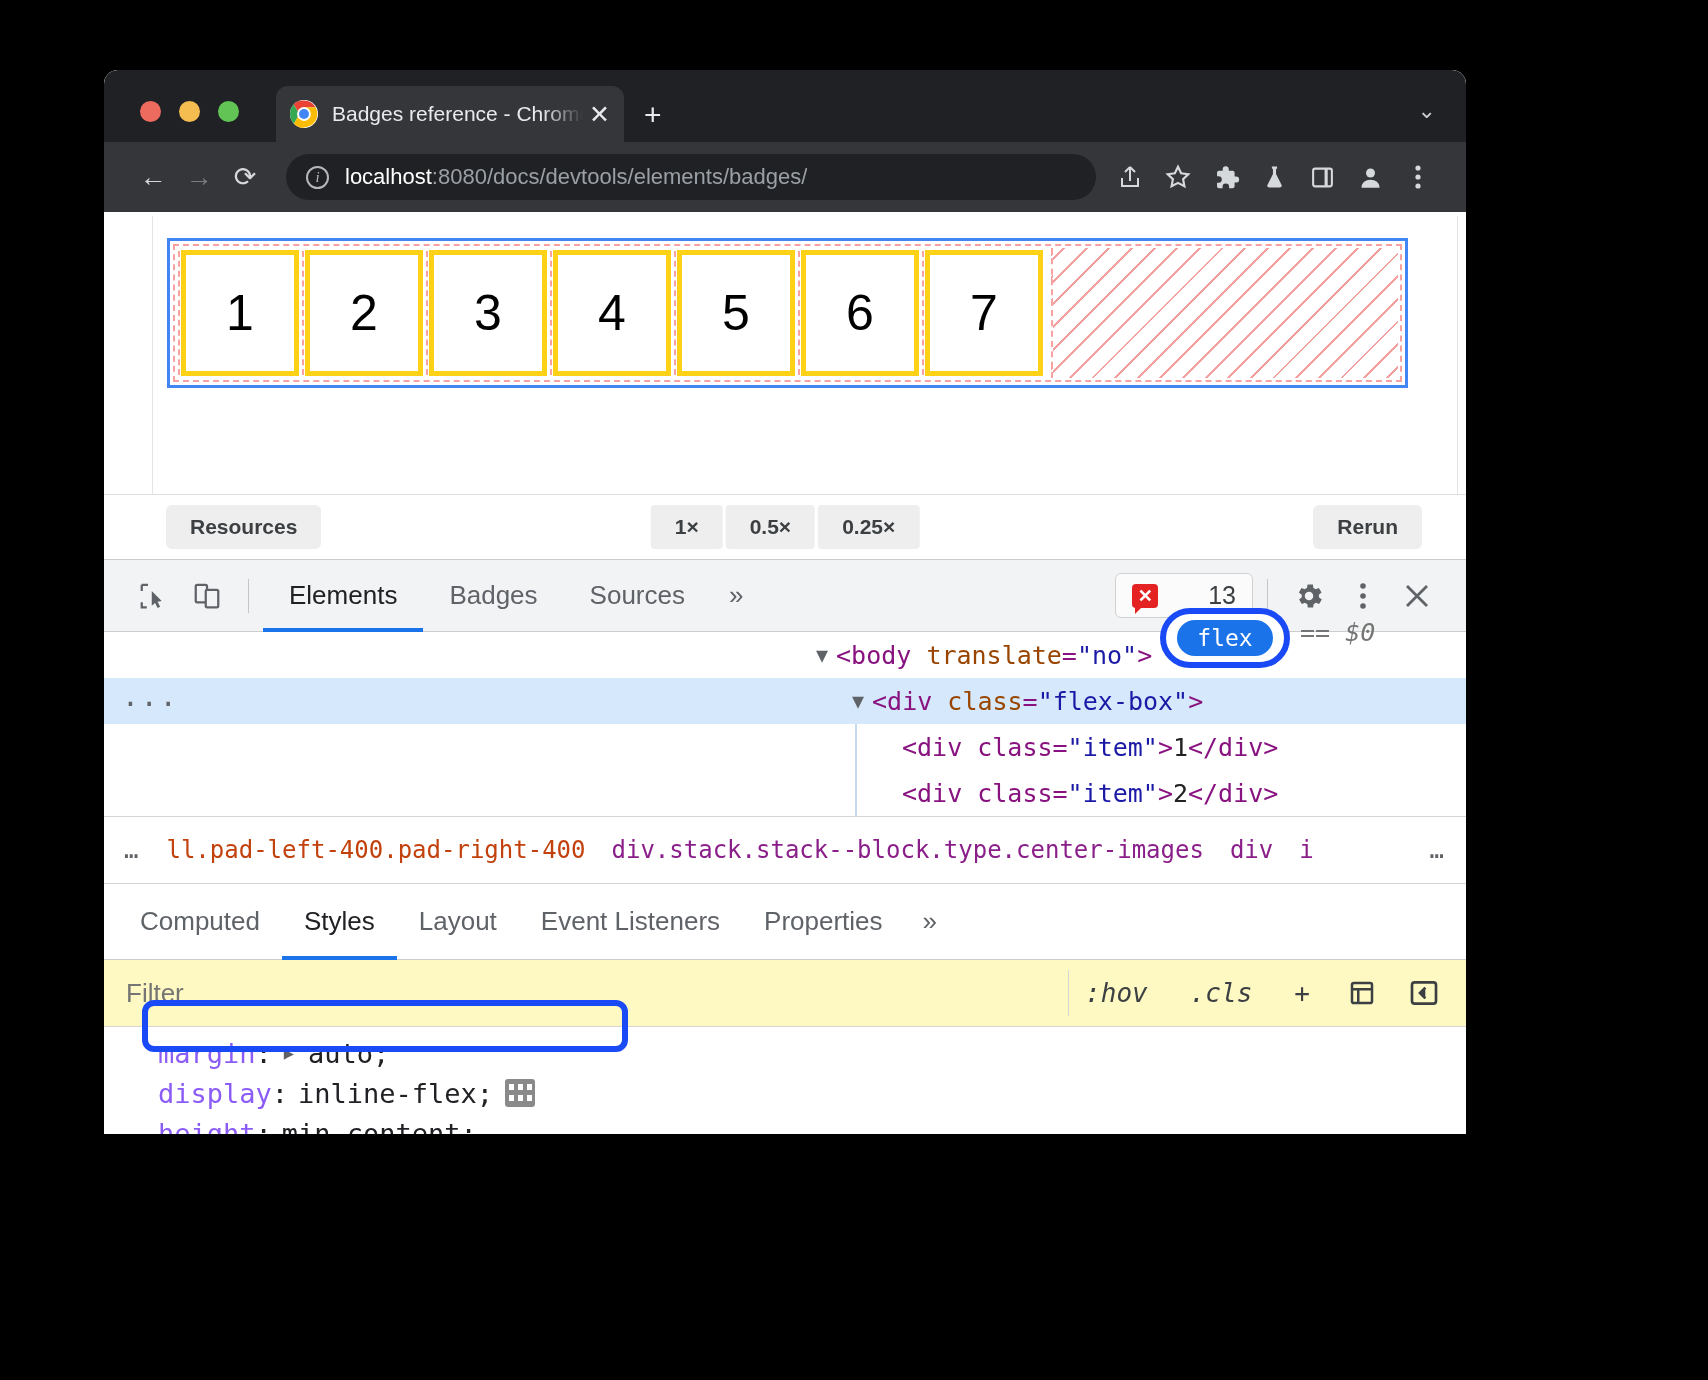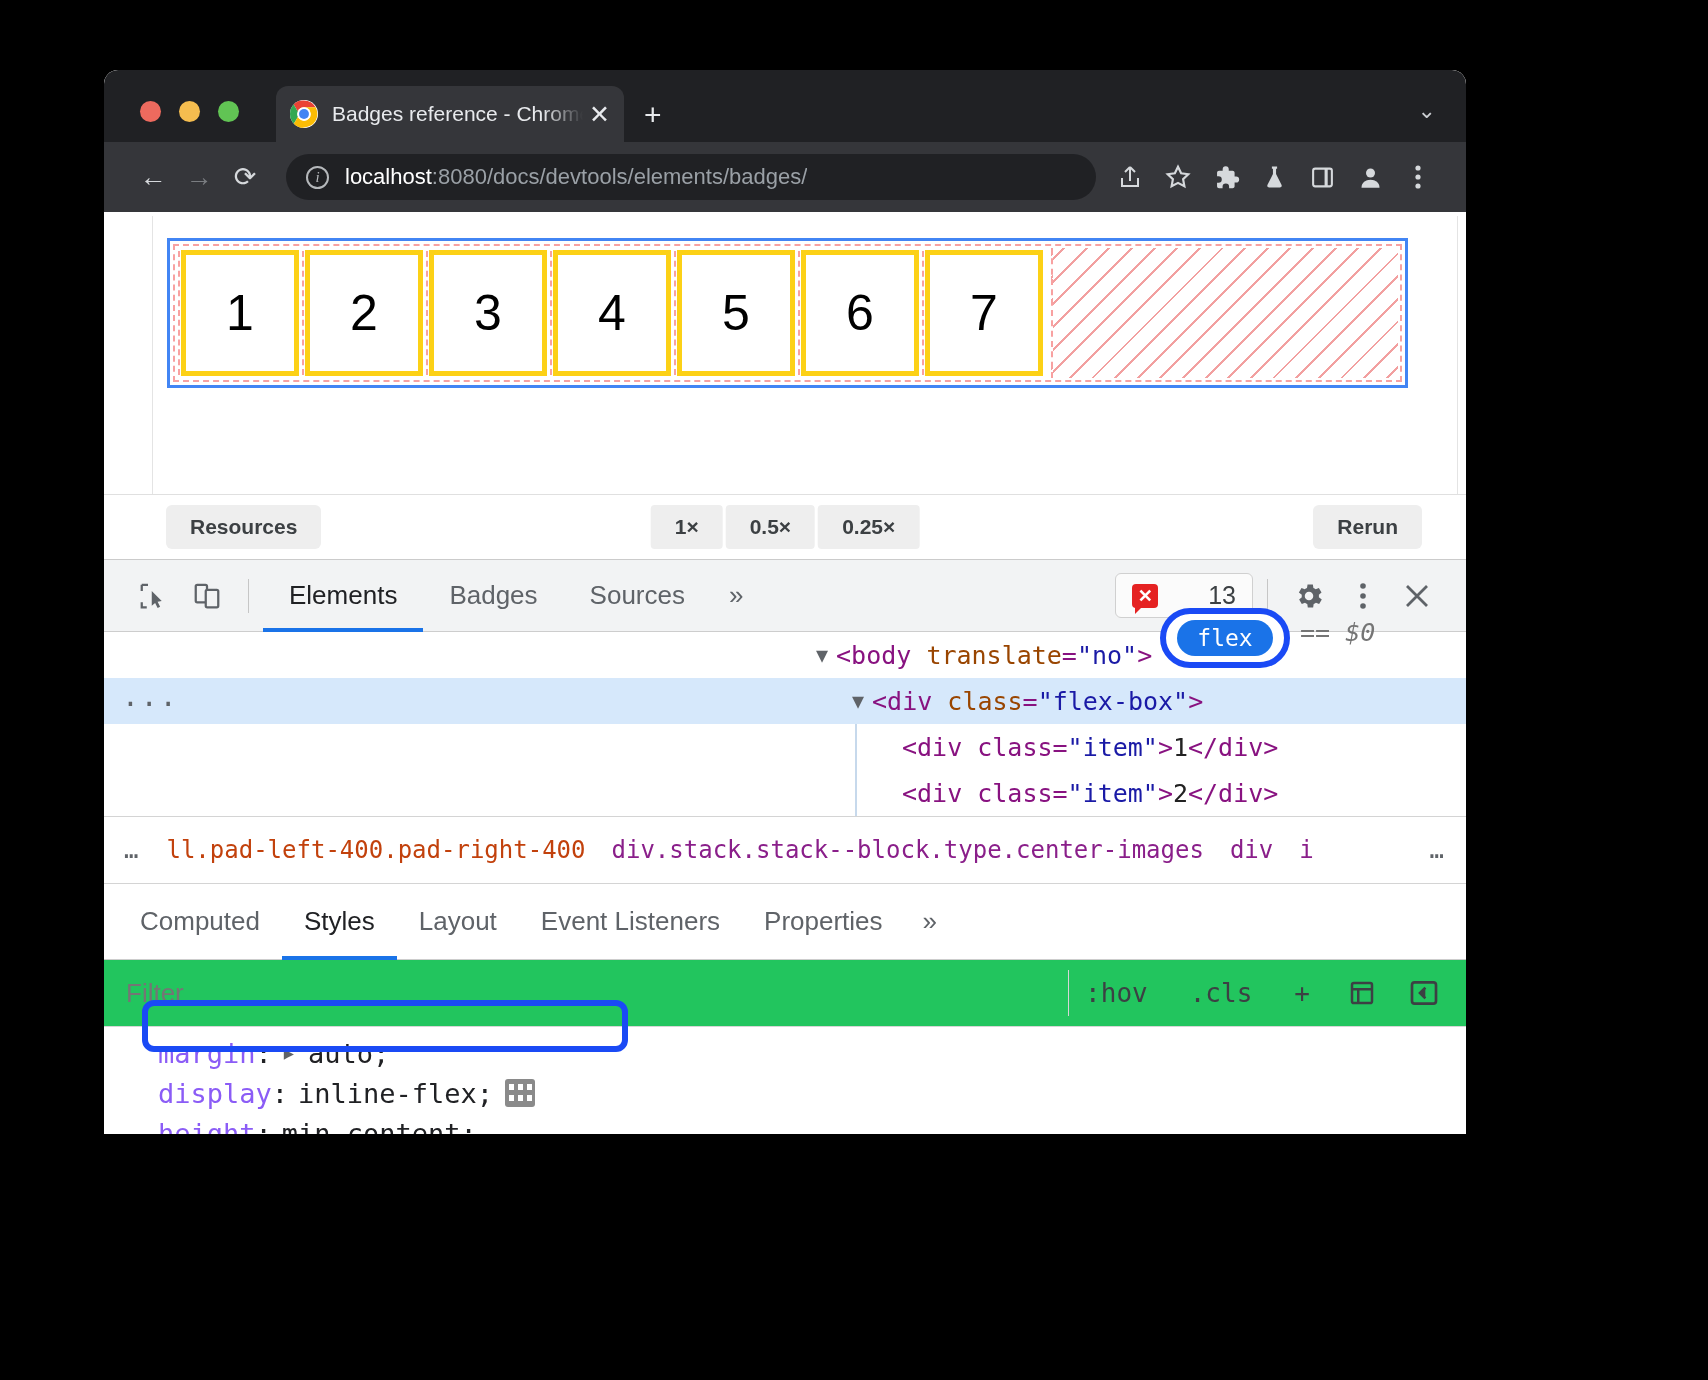--- a/index.html
+++ b/index.html
@@ -508,21 +508,21 @@
     position: absolute;
     left: 0; right: 0; bottom: 0;
     height: 4px;
     background: #1a73e8;
   }
 
   
   .filter-row {
     position: relative;
     height: 66px;
-    background: #22c55e;
+    background: #fef9c3;
     border-bottom: 1px solid #d6d6d6;
     display: flex;
     align-items: center;
   }
   .filter-input {
     border: none;
     outline: none;
     background: transparent;
     font-size: 26px;
     color: #202124;
@@ -537,20 +537,21 @@
     width: 1px; height: 46px;
     background: #d6d6d6;
     flex: 0 0 auto;
   }
   .filter-actions {
     display: flex;
     align-items: center;
     gap: 10px;
     flex: 0 0 auto;
     padding-right: 16px;
+    font-style: italic;
   }
   .fa-btn {
     font-family: "DejaVu Sans Mono", monospace;
     font-size: 26px;
     color: #3c4043;
     padding: 0 16px;
     cursor: pointer;
     white-space: nowrap;
   }
   .fa-icon {

